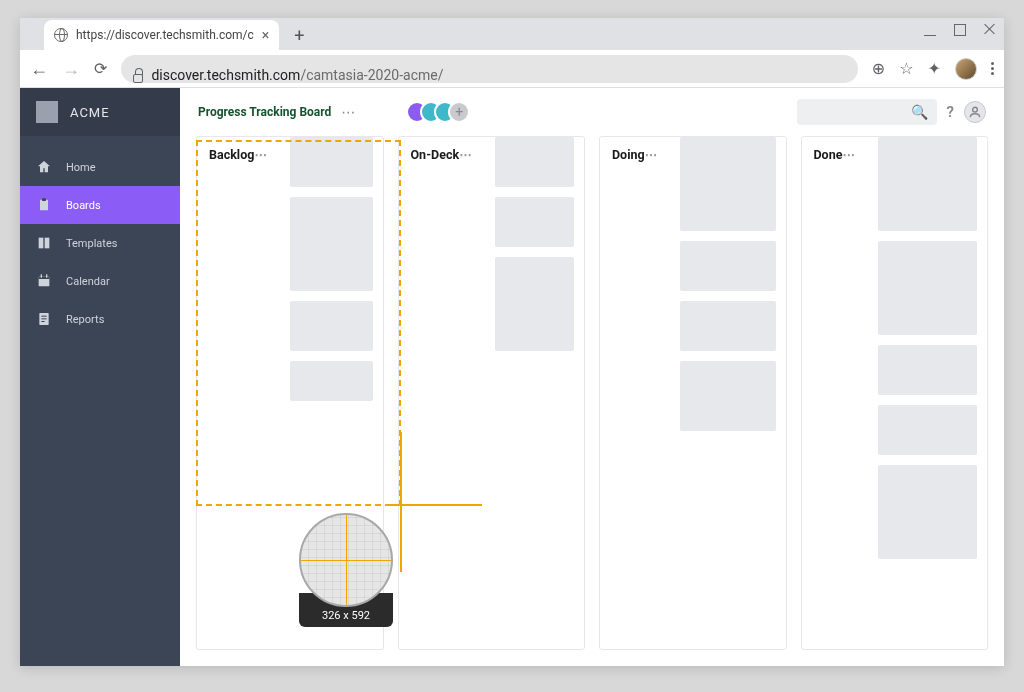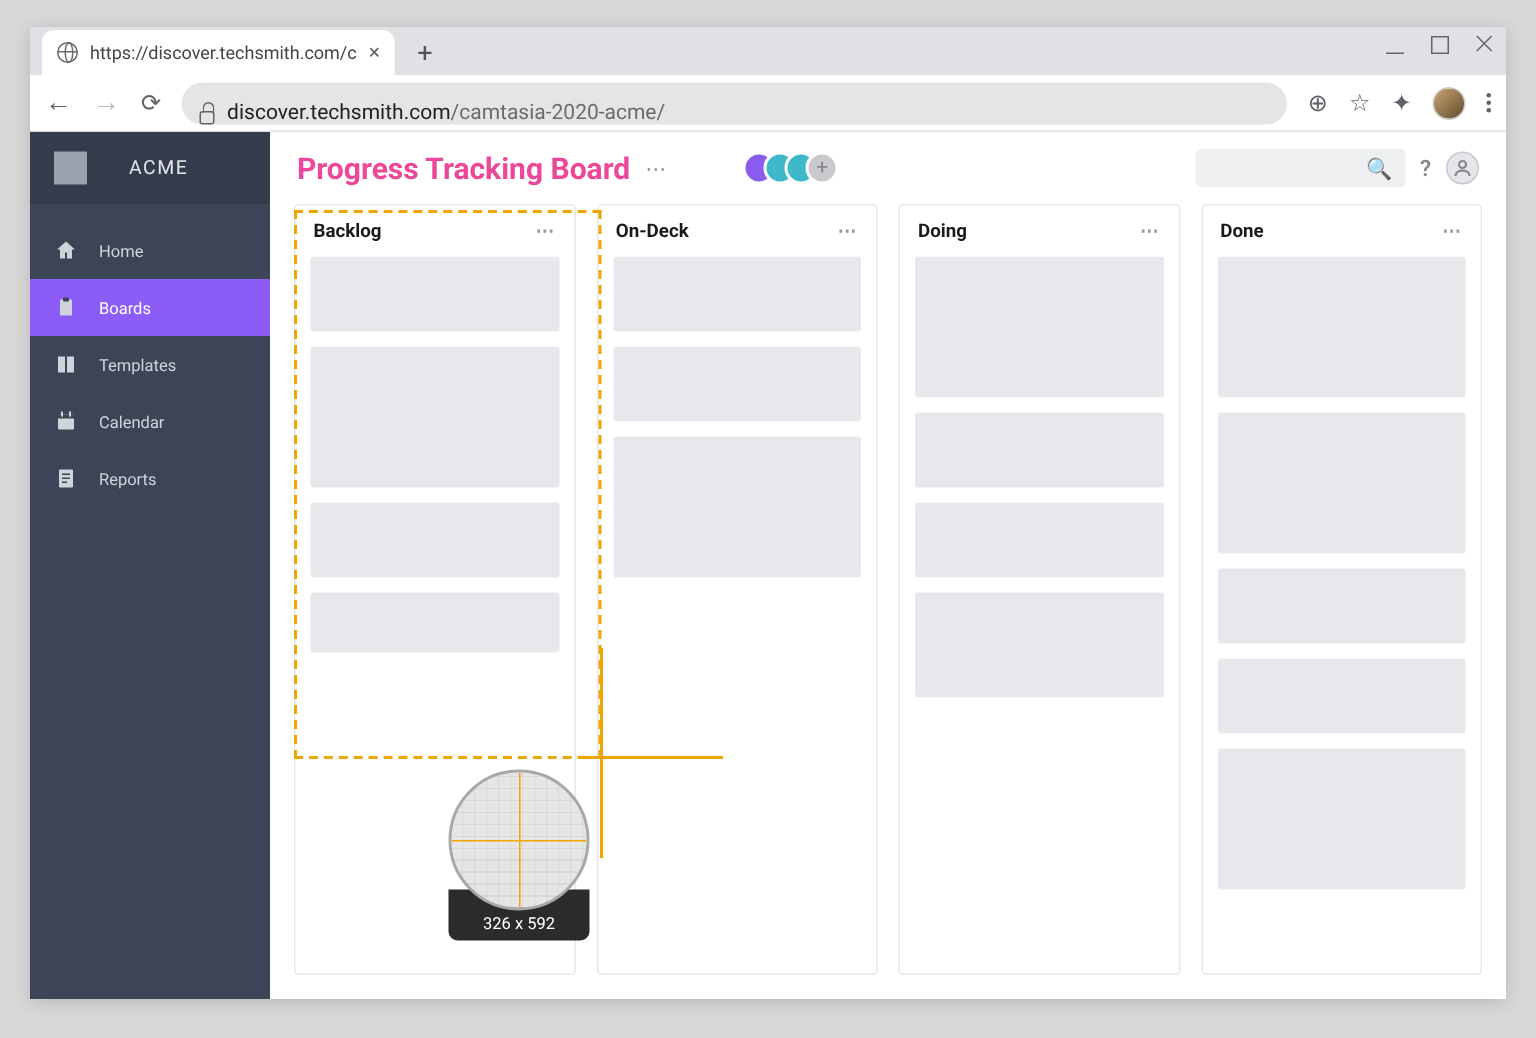--- a/index.html
+++ b/index.html
@@ -23,21 +23,21 @@
   flex-direction: column;
 }
 .titlebar {
   height: 32px;
   background: #dfe1e5;
   display: flex;
   align-items: flex-end;
   position: relative;
 }
 .tab {
-  margin-left: 8px;
+  margin-left: 24px;
   height: 30px;
   background: #fff;
   border-radius: 8px 8px 0 0;
   display: flex;
   align-items: center;
   padding: 0 10px;
   gap: 8px;
   font-size: 12px;
   color: #444;
   min-width: 220px;
@@ -170,21 +170,21 @@
   background: #3c4556;
   color: #cfd3db;
   display: flex;
   flex-direction: column;
 }
 .brand {
   height: 48px;
   display: flex;
   align-items: center;
   padding: 0 16px;
-  gap: 28px;
+  gap: 12px;
   background: #343c4c;
 }
 .brand-square {
   width: 22px; height: 22px; background: #9aa0ad;
 }
 .brand-text { font-size: 13px; letter-spacing: 1px; color: #e4e6ea; }
 .nav-list { padding-top: 12px; }
 .nav-item {
   height: 38px;
   display: flex;
@@ -209,23 +209,23 @@
   position: relative;
 }
 .topbar {
   height: 48px;
   display: flex;
   align-items: center;
   padding: 0 18px;
   gap: 10px;
 }
 .board-title {
-  font-size: 20px;
+  font-size: 12px;
   font-weight: 700;
-  color: #ec4899;
+  color: #14532d;
 }
 .title-more {
   color: #888; font-size: 14px; letter-spacing: 1px; cursor: pointer;
 }
 .presence {
   display: flex; margin-left: 40px;
 }
 .presence-dot {
   width: 22px; height: 22px; border-radius: 50%;
   border: 2px solid #fff;
@@ -258,21 +258,20 @@
   gap: 14px;
   padding: 0 16px 16px 16px;
   overflow: hidden;
 }
 .column {
   flex: 1;
   background: #fff;
   border: 1px solid #e6e7ea;
   border-radius: 3px;
   display: flex;
-  flex-direction: column;
   min-width: 0;
 }
 .col-header {
   height: 34px;
   display: flex;
   align-items: center;
   padding: 0 12px;
   font-size: 12.5px;
   font-weight: 700;
   color: #1a1a1a;

